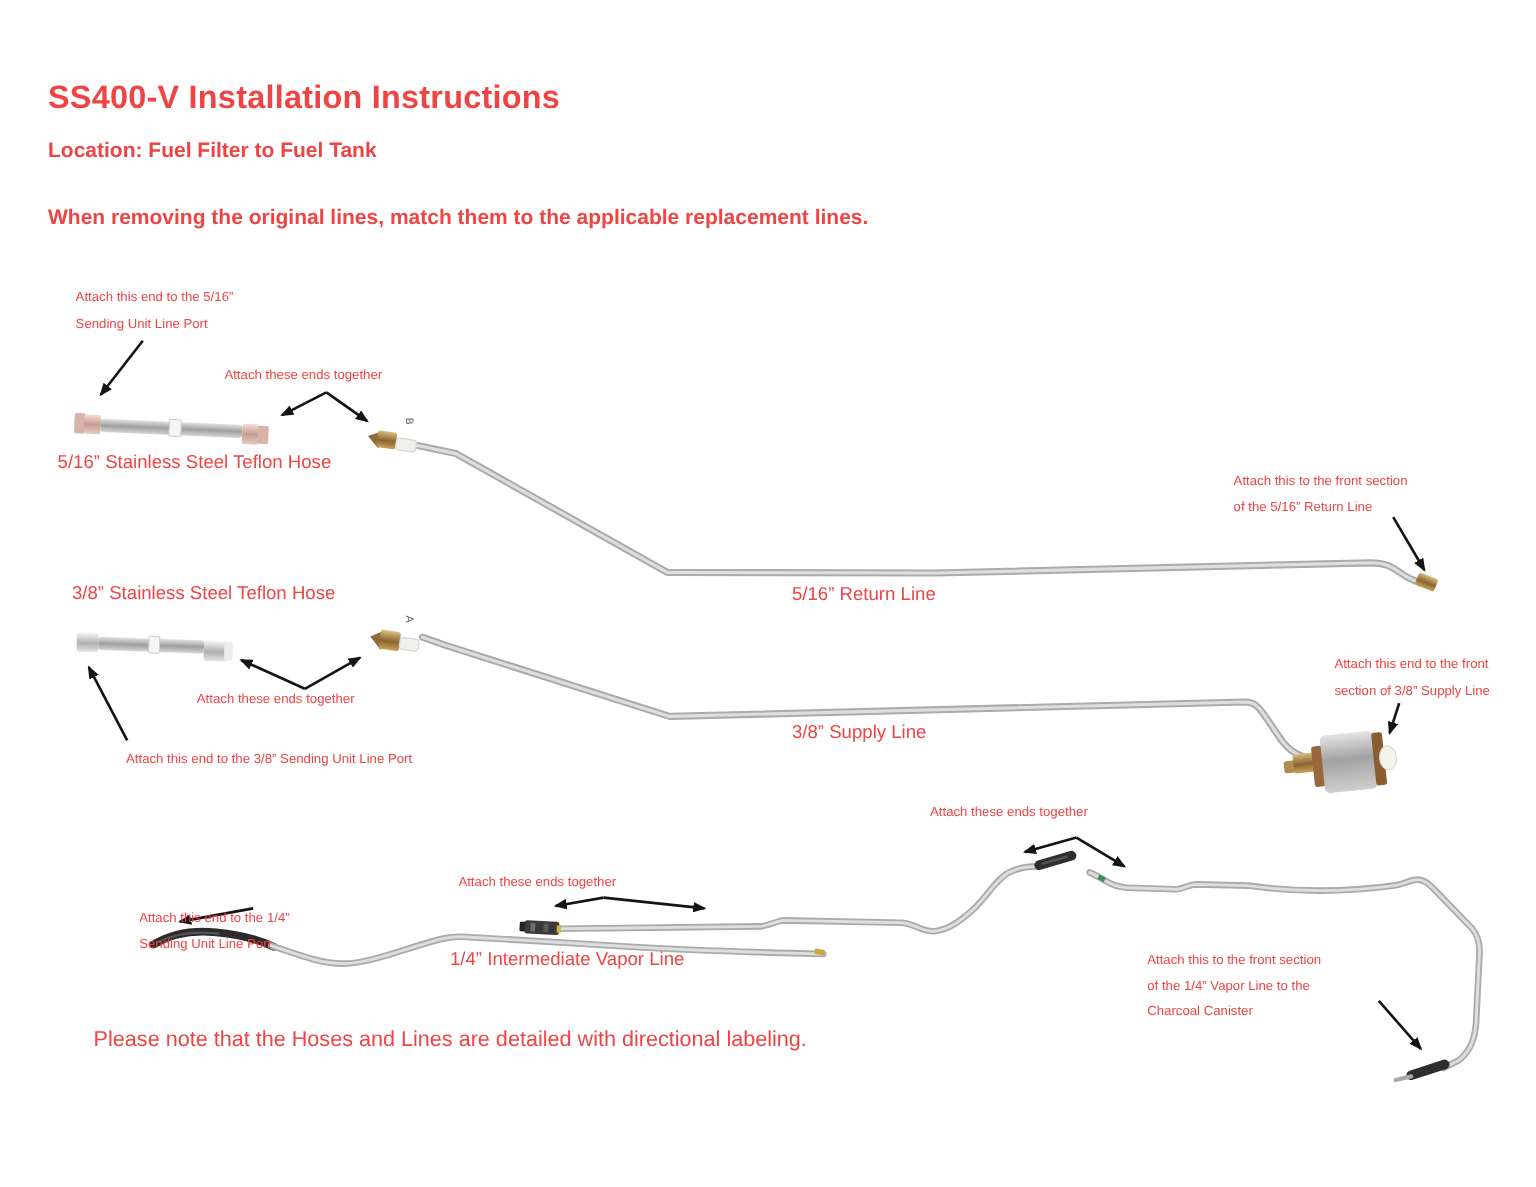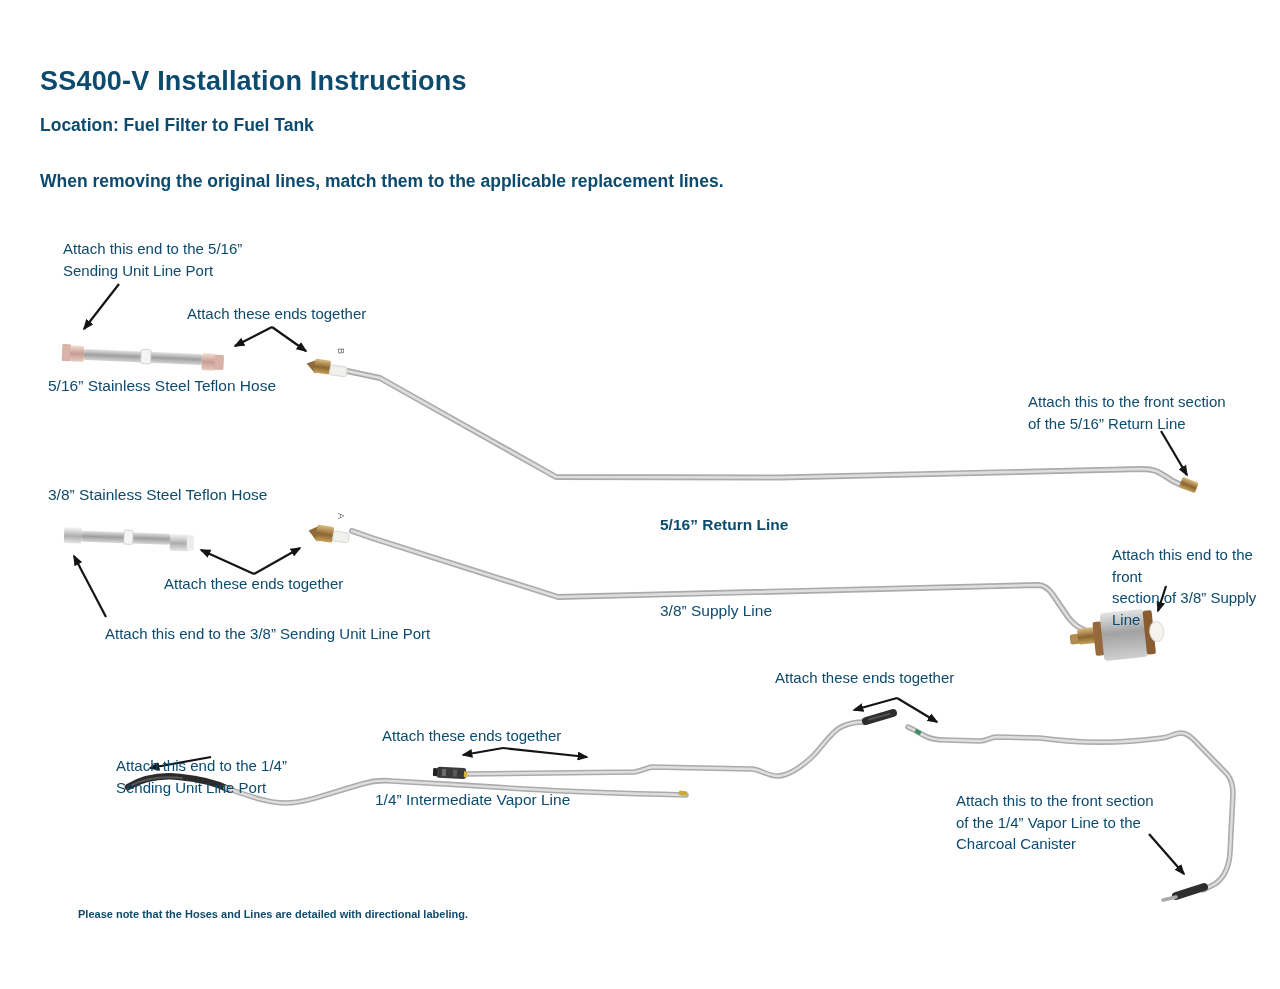--- a/index.html
+++ b/index.html
@@ -1,23 +1,23 @@
 <!DOCTYPE html>
 <html><head>
 <meta charset="utf-8">
 <style>
   html,body{margin:0;padding:0;background:#ffffff;}
   .page{position:relative;width:1280px;height:989px;background:#ffffff;overflow:hidden;
-        font-family:"Liberation Sans",sans-serif;color:#0c4a6e;}
+        font-family:"Liberation Sans",sans-serif;color:#ef4444;}
   .abs{position:absolute;}
   .t-title{font-size:27px;font-weight:bold;letter-spacing:.2px;}
   .t-sub{font-size:17.5px;font-weight:bold;}
-  .ann{font-size:15px;line-height:21.5px;white-space:pre-line;}
+  .ann{font-size:11px;line-height:21.5px;white-space:pre-line;}
   .lbl{font-size:15.5px;white-space:pre-line;}
-  .footer-line{font-size:11px;font-weight:bold;line-height:25px;margin-top:48px;}
+  .footer-line{font-size:18px;font-weight:normal;line-height:25px;}
   svg{position:absolute;left:0;top:0;}
 </style>
 </head>
 <body>
 
 <div class="page">
 
   <svg width="1280" height="989" viewBox="0 0 1280 989">
     <defs>
       <marker id="ah" viewBox="0 0 10 8" refX="8.5" refY="4" markerWidth="11" markerHeight="9" orient="auto" markerUnits="userSpaceOnUse">
@@ -161,23 +161,23 @@
   <div class="abs t-title" style="left:40px;top:66px;">SS400-V Installation Instructions</div>
   <div class="abs t-sub" style="left:40px;top:115px;">Location: Fuel Filter to Fuel Tank</div>
   <div class="abs t-sub" style="left:40px;top:171px;">When removing the original lines, match them to the applicable replacement lines.</div>
 
   <div class="abs ann" style="left:63px;top:238px;">Attach this end to the 5/16”
 Sending Unit Line Port</div>
   <div class="abs ann" style="left:187px;top:303px;">Attach these ends together</div>
   <div class="abs lbl" style="left:48px;top:377px;">5/16” Stainless Steel Teflon Hose</div>
   <div class="abs ann" style="left:1028px;top:391px;">Attach this to the front section
 of the 5/16” Return Line</div>
-  <div class="abs lbl" style="left:660px;top:516px;font-weight:bold;">5/16” Return Line</div>
+  <div class="abs lbl" style="left:660px;top:487px;">5/16” Return Line</div>
 
-  <div class="abs lbl" style="left:48px;top:486px;">3/8” Stainless Steel Teflon Hose</div>
+  <div class="abs lbl" style="left:60px;top:486px;">3/8” Stainless Steel Teflon Hose</div>
   <div class="abs ann" style="left:164px;top:573px;">Attach these ends together</div>
   <div class="abs ann" style="left:1066px;top:544px;margin-left:46px;">Attach this end to the front
 section of 3/8” Supply Line</div>
   <div class="abs lbl" style="left:660px;top:602px;">3/8” Supply Line</div>
   <div class="abs ann" style="left:105px;top:623px;text-align:center;">Attach this end to the 3/8” Sending Unit Line Port</div>
 
   <div class="abs ann" style="left:775px;top:667px;">Attach these ends together</div>
   <div class="abs ann" style="left:116px;top:709px;margin-top:46px;">Attach this end to the 1/4”
 Sending Unit Line Port</div>
   <div class="abs ann" style="left:382px;top:725px;">Attach these ends together</div>

